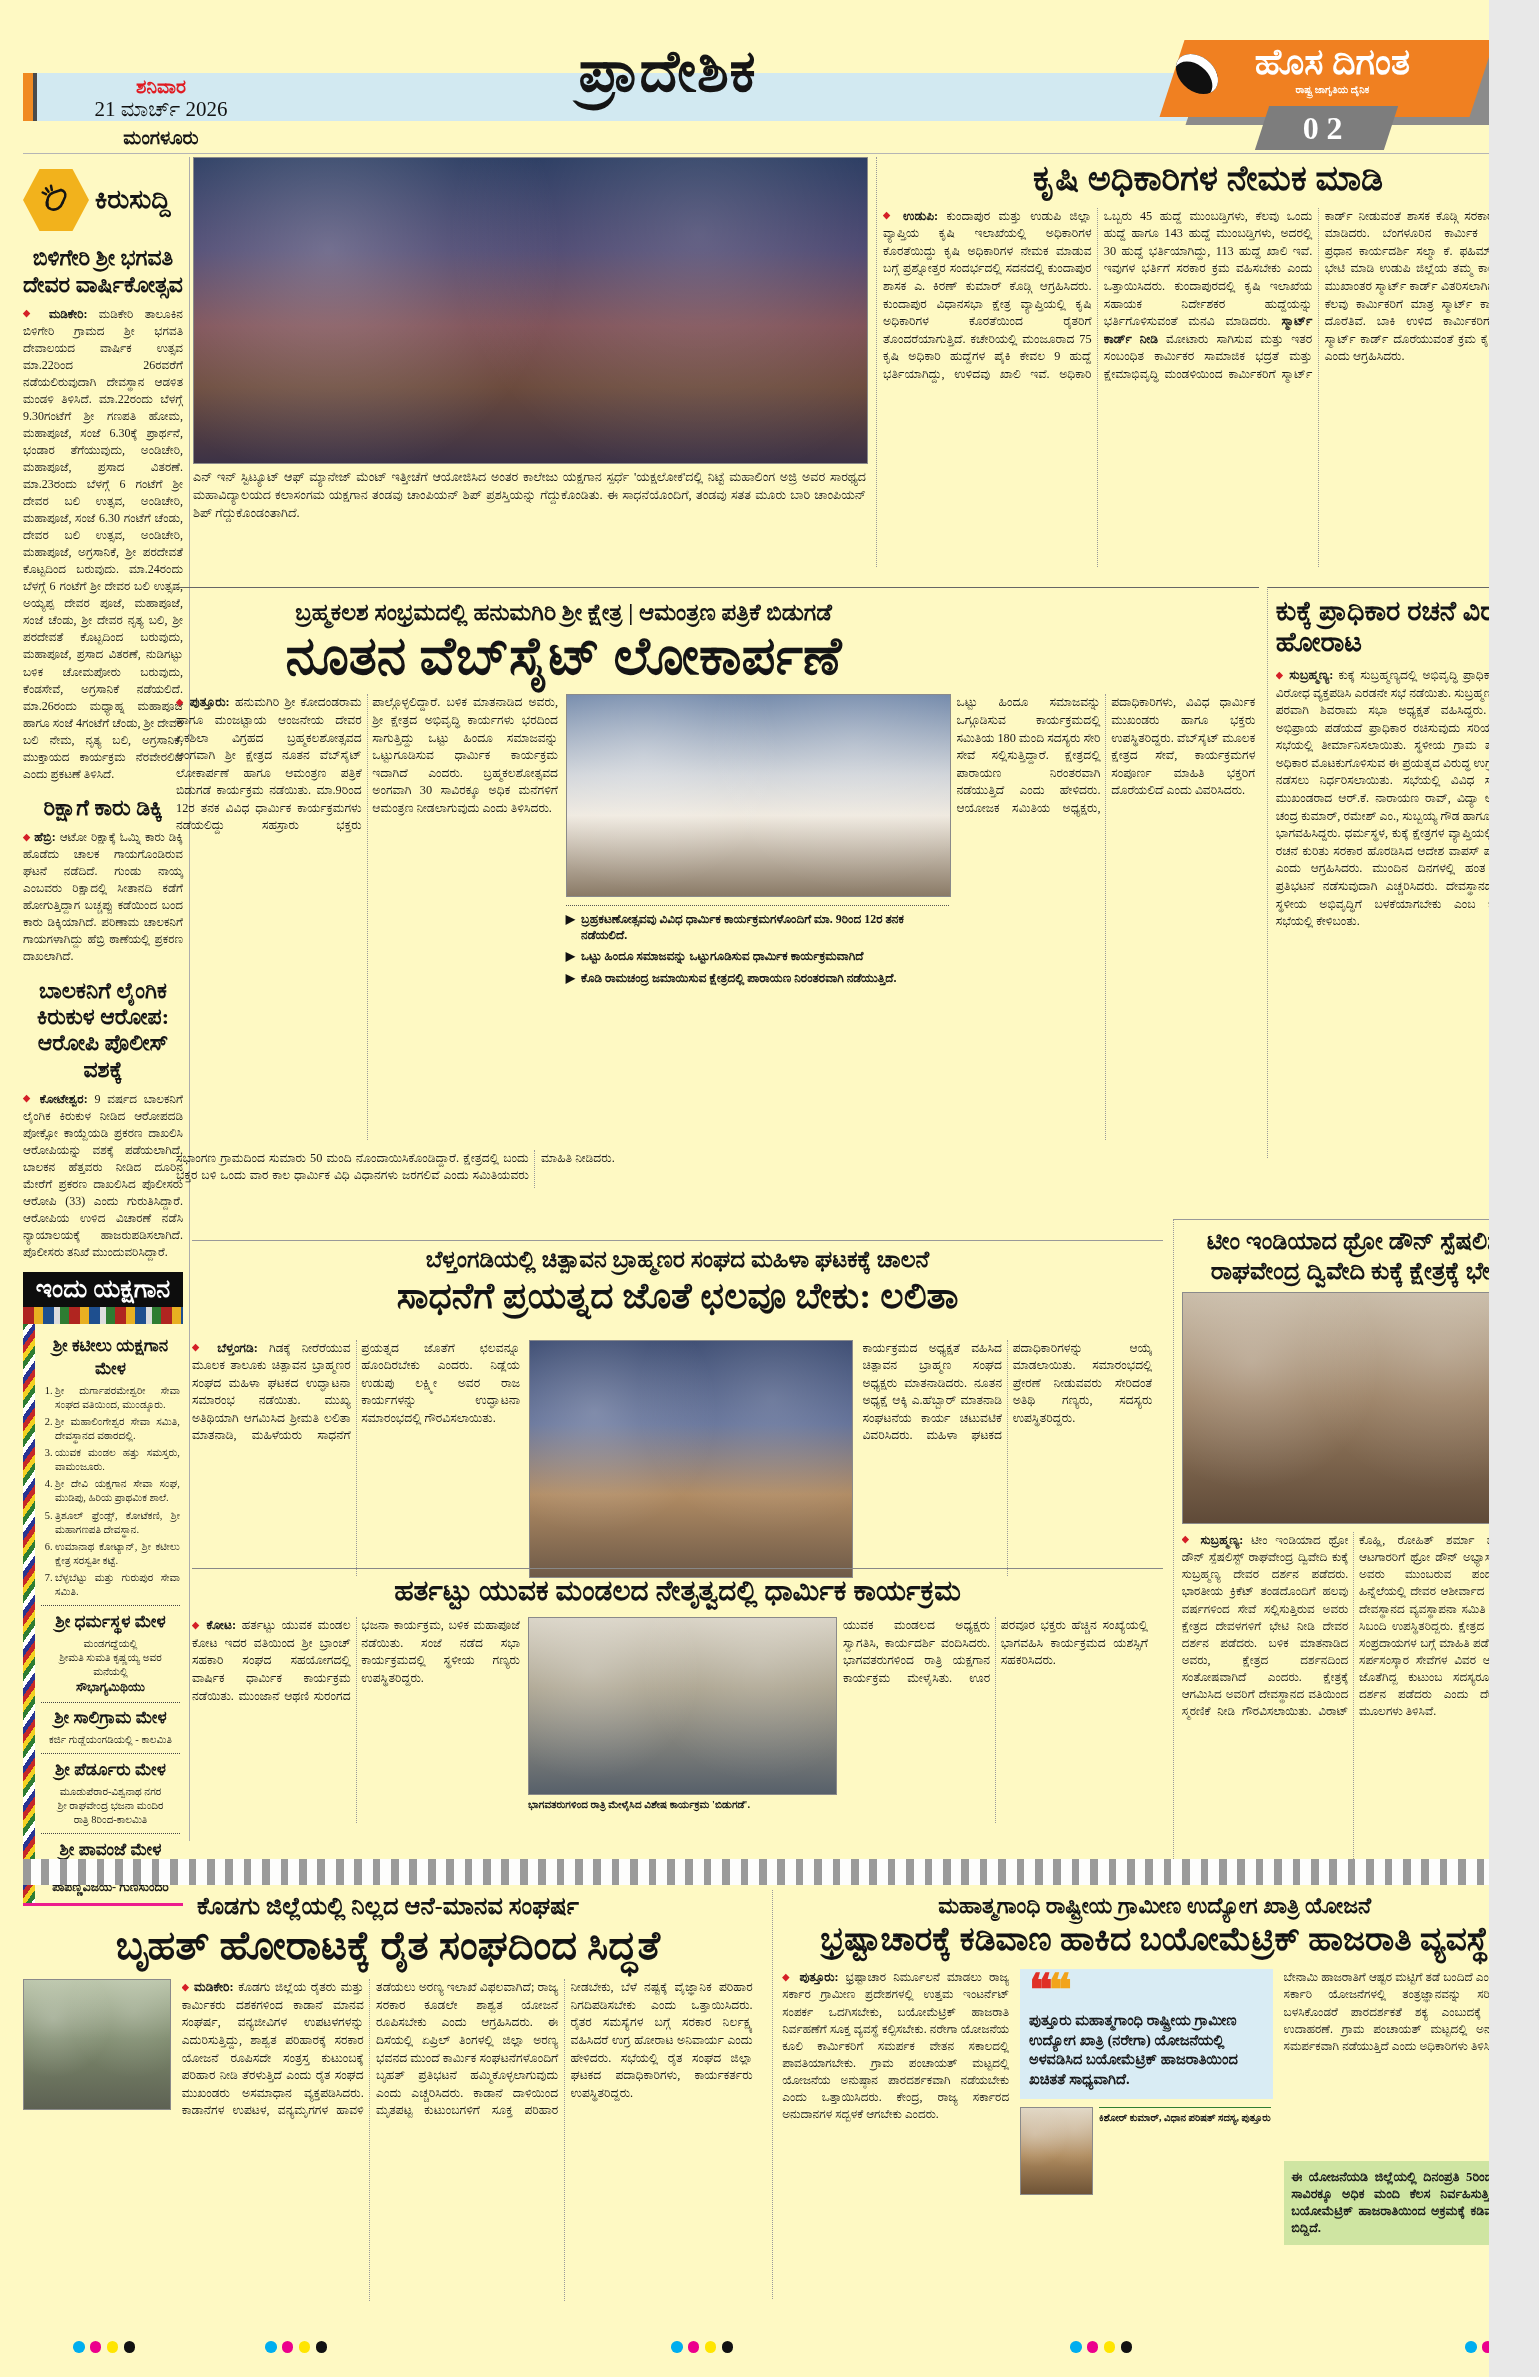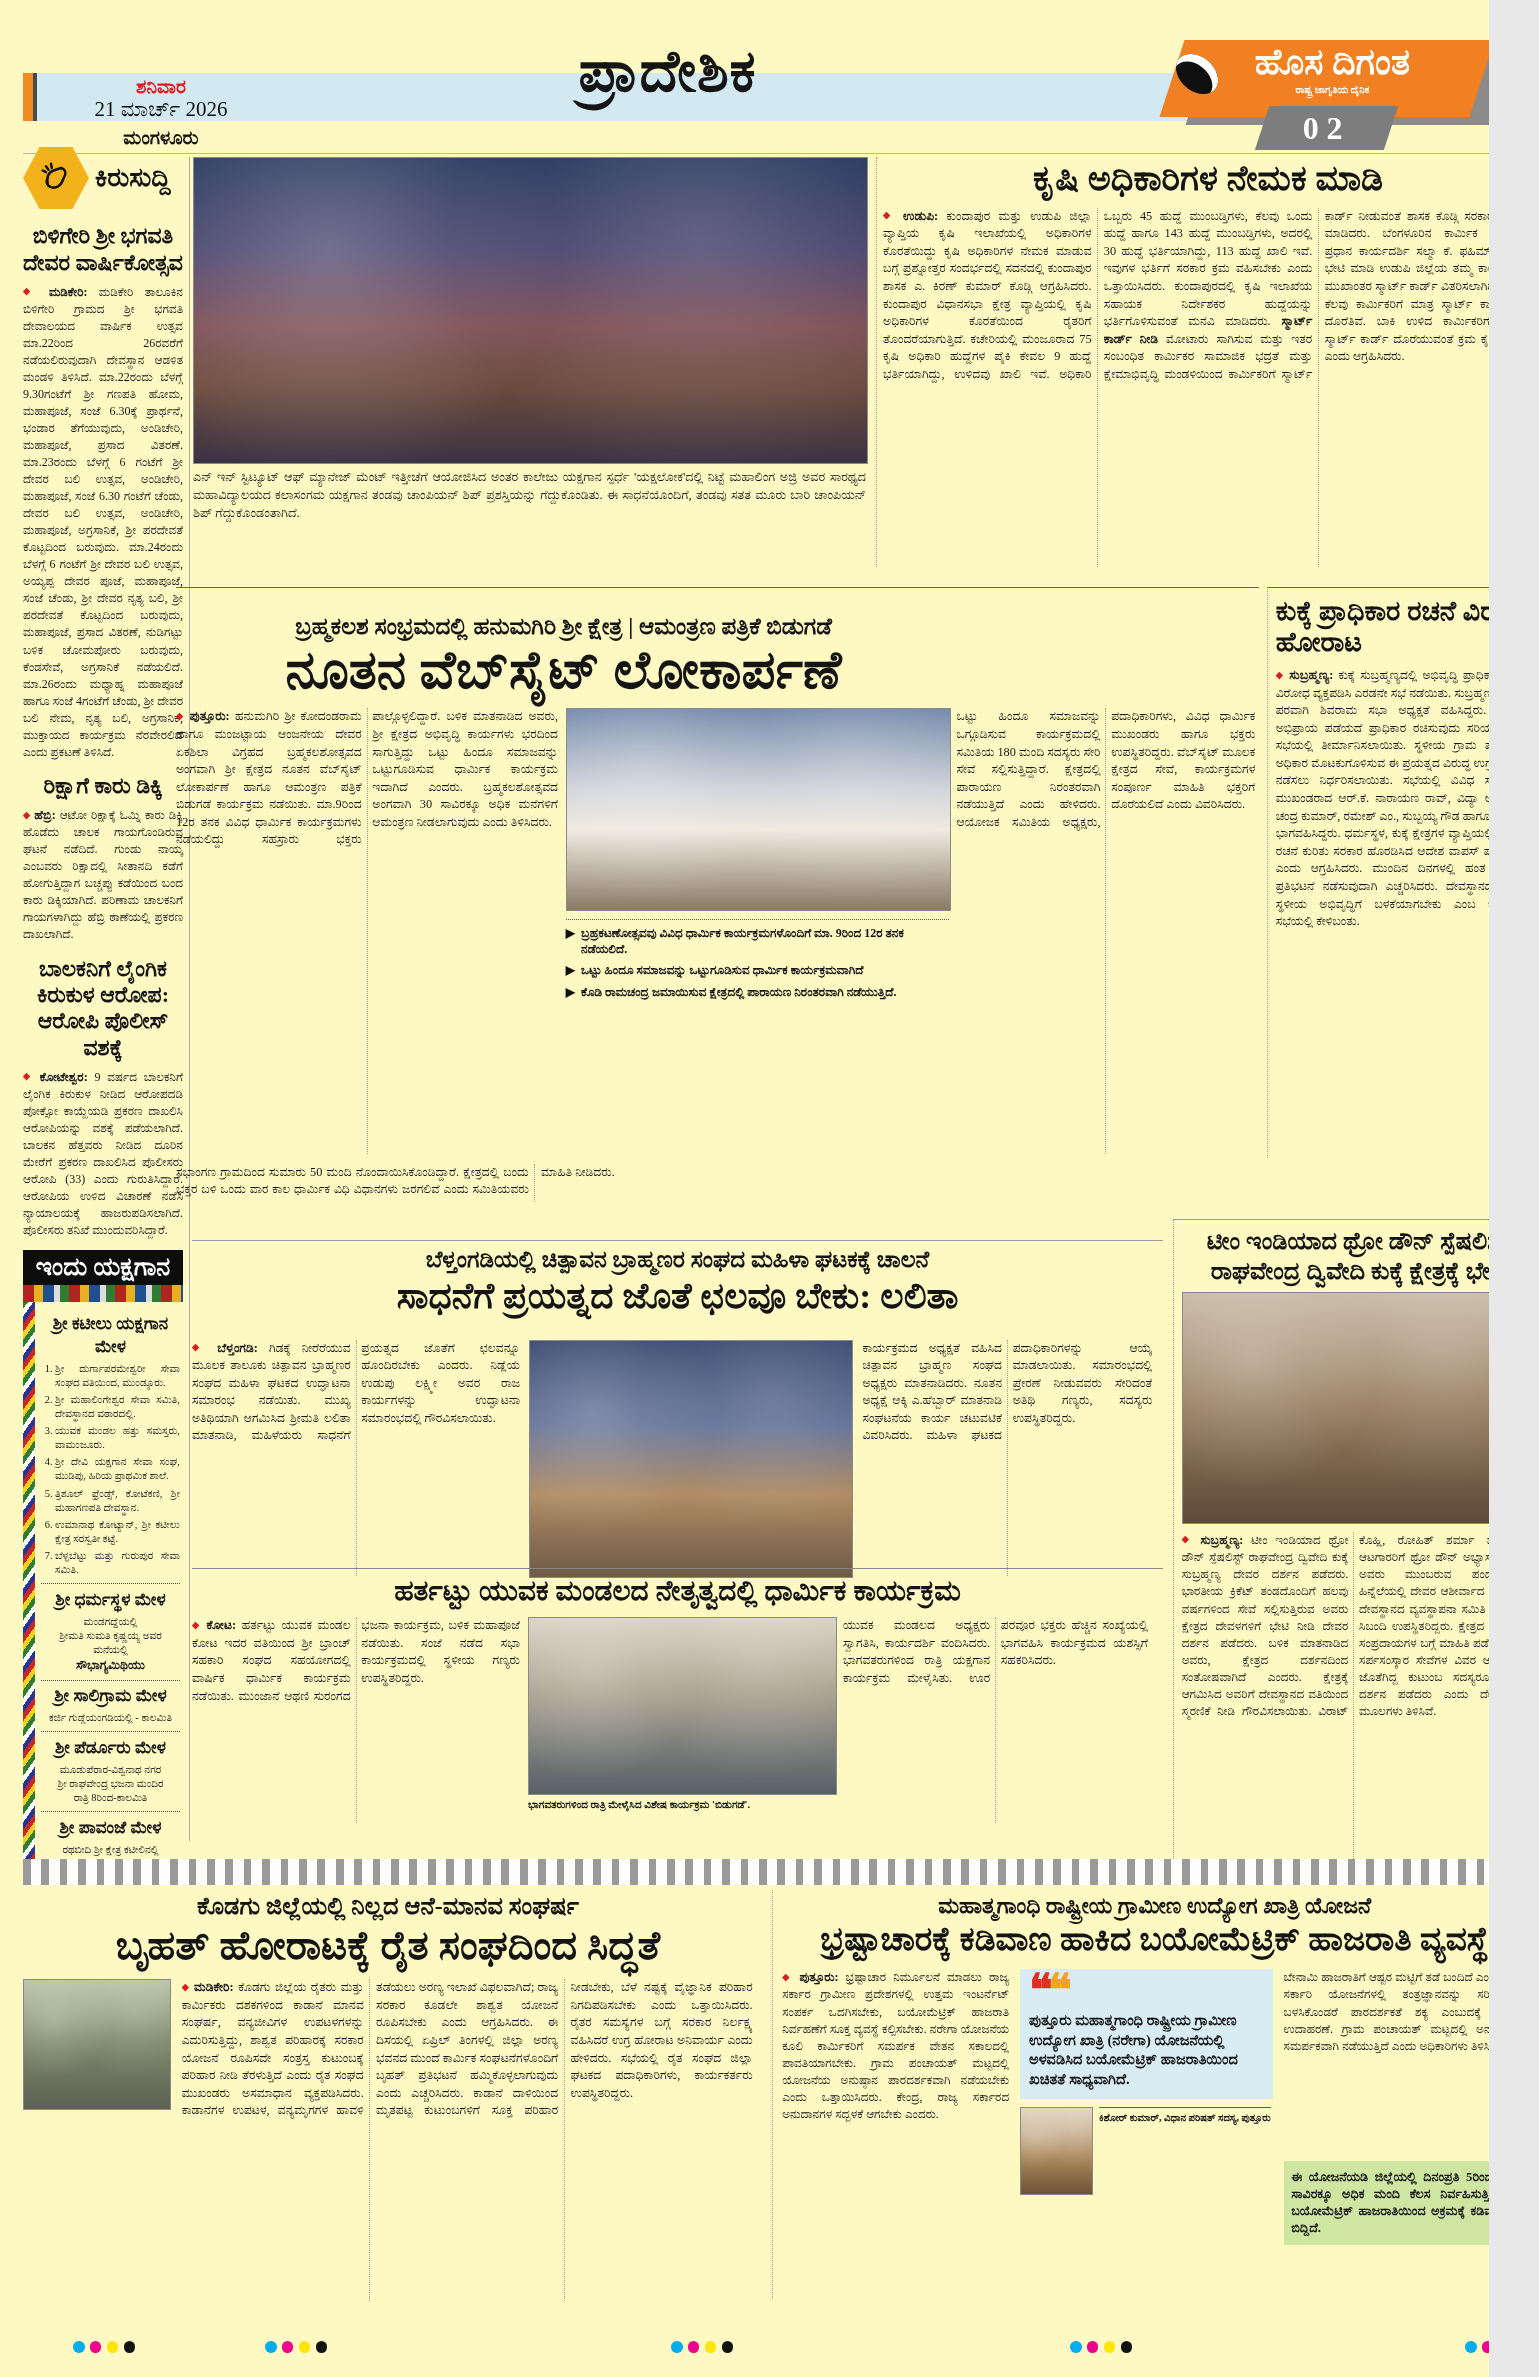--- a/index.html
+++ b/index.html
@@ -22,21 +22,21 @@
   .m-title{color:#fff;font-size:36px;font-weight:800;line-height:1.1;white-space:nowrap;}
   .m-tag{color:#fff;font-size:10px;font-weight:bold;margin-top:1.5px;}
   .m-logo{position:absolute;left:4.6px;top:14px;width:40px;height:40px;border-radius:50%;background:#101010;
           transform:skewX(18deg);box-shadow:inset -6.1px 6.1px 0 1.5px #fff;}
   .m-num{position:absolute;left:90px;top:66px;width:129px;height:44px;background:#7d7d7d;transform:skewX(-18deg);
          display:flex;align-items:center;justify-content:center;}
   .m-num span{transform:skewX(18deg);color:#fff;font-size:32px;font-weight:800;letter-spacing:7.7px;}
   
   .vline-left{left:189px;top:157px;height:1684px;border-left:0.8px solid #adadad;}
   
-  .leftcol{left:23px;top:142px;width:160px;}
+  .leftcol{left:23px;top:164px;width:160px;}
   .kiru{display:flex;align-items:center;gap:6.1px;margin:3.1px 0 9.2px 0;}
   .hexa{width:66px;height:66px;background:#f2b21c;clip-path:polygon(25% 3%,75% 3%,100% 50%,75% 97%,25% 97%,0 50%);
         display:flex;align-items:center;justify-content:center;flex:none;}
   .hexa svg{width:40px;height:40px;}
   .kiru-label{font-size:26px;font-weight:800;}
   .lhead{font-size:22px;font-weight:800;text-align:center;line-height:1.2;margin:12.3px 0 7.7px 0;}
   .lbody{font-size:12px;line-height:1.42;text-align:justify;margin:0 0 7.7px 0;}
   .dateline{font-weight:bold;}
   .dl::before{content:"◆ ";color:#d42027;font-size:9.2px;vertical-align:1.5px;}
   
@@ -66,21 +66,21 @@
   
   .cap{font-size:12.7px;line-height:1.4;text-align:justify;}
   .body{font-size:12.3px;line-height:1.43;text-align:justify;}
   .cols3{column-count:3;column-gap:12.3px;column-rule:0.8px dotted #999;}
   .cols2{column-count:2;column-gap:10.7px;column-rule:0.8px dotted #999;}
   .clip{overflow:hidden;}
   
   .krishi{left:876px;top:157px;width:650px;border-left:0.8px dotted #999;padding-left:6.1px;}
   .krishi h2{font-size:35px;font-weight:800;text-align:center;margin:1.5px 0 9.2px 0;}
   .subhead{font-weight:800;}
-  .art-main{left:176px;top:587px;width:1083px;border-top:1.5px solid #666;padding-top:24px;}
+  .art-main{left:176px;top:587px;width:1083px;border-top:1.5px solid #666;padding-top:10px;}
   .main-kick{width:775px;text-align:center;font-size:23px;font-weight:800;margin:1.5px 0 3.1px 0;}
   .main-head{width:775px;text-align:center;font-size:53px;font-weight:800;line-height:1.04;margin:0 0 10.7px 0;}
   .main-row{display:flex;gap:7.7px;}
   .mc-left{width:382px;height:446px;}
   .mc-center{width:383px;}
   .mc-right{width:299px;height:446px;}
   .bullets{border-top:1.5px dotted #555;margin-top:7.7px;padding-top:6.1px;}
   .bullet{display:flex;gap:6.1px;font-weight:bold;font-size:12px;margin-bottom:6.1px;line-height:1.3;}
   .bullet .arr{color:#111;flex:none;}
   .main-strip{margin-top:9.2px;height:38px;}

